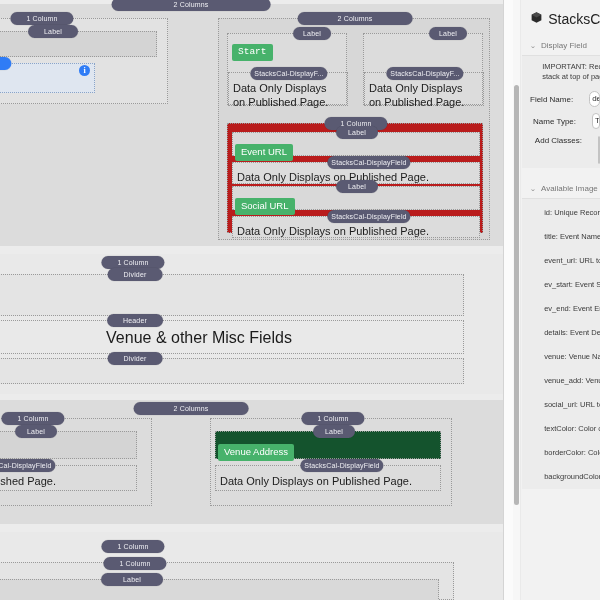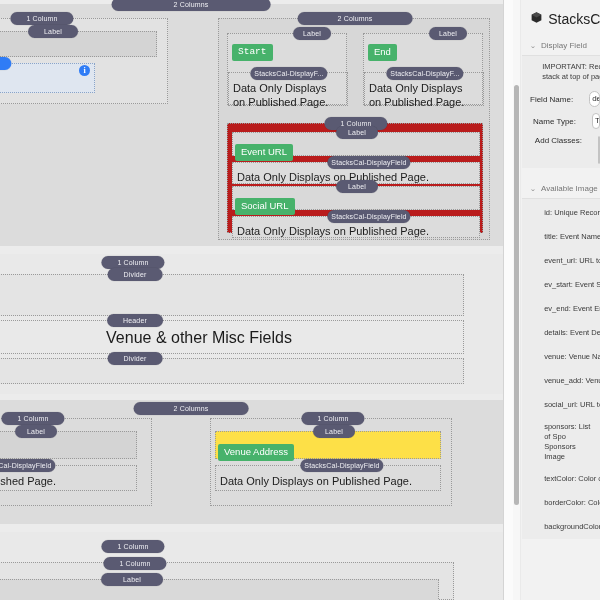--- a/index.html
+++ b/index.html
@@ -148,23 +148,20 @@
             </div>
             <div class="stack dotted" style="position:absolute;left:0;top:38px;width:120px;height:34px;">
               <div class="pill" style="left:60px;top:-6px;padding:0 4px;">StacksCal-DisplayF...</div>
               <div class="body-text" style="padding-top:8px;padding-bottom:0;">Data Only Displays</div>
               <div class="body-text" style="padding-top:0;">on Published Page.</div>
             </div>
           </div>
 
           <div class="stack dotted" style="position:absolute;left:144px;top:14px;width:120px;height:72px;background:#dcdcdc;">
             <div class="pill" style="left:84px;top:-7px;padding:0 10px;">Label</div>
-            <div style="padding:7px 0 0 4px;">
-              <span class="label-green">End</span>
-            </div>
             <div class="stack dotted" style="position:absolute;left:0;top:38px;width:120px;height:34px;">
               <div class="pill" style="left:60px;top:-6px;padding:0 4px;">StacksCal-DisplayF...</div>
               <div class="body-text" style="padding-top:8px;padding-bottom:0;">Data Only Displays</div>
               <div class="body-text" style="padding-top:0;">on Published Page.</div>
             </div>
           </div>
 
           <div class="stack dotted" style="position:absolute;left:8px;top:104px;width:256px;height:110px;background:#b91c1c;">
             <div class="pill" style="left:128px;top:-7px;">1 Column</div>
 
@@ -219,21 +216,21 @@
             <div class="pill" style="left:102px;top:-7px;padding:0 12px;">Label</div>
           </div>
           <div class="stack dotted" style="position:absolute;left:4px;top:46px;width:204px;height:26px;background:#dcdcdc;">
             <div class="pill" style="left:80px;top:-7px;padding:0 4px;">StacksCal-DisplayField</div>
             <div class="body-text" style="padding-top:8px;">lays on Published Page.</div>
           </div>
         </div>
 
         <div class="stack dotted" style="position:absolute;left:272px;top:18px;width:242px;height:88px;background:#dcdcdc;">
           <div class="pill" style="left:122px;top:-7px;">1 Column</div>
-          <div class="stack dotted" style="position:absolute;left:4px;top:12px;width:226px;height:28px;background:#fde047;">
+          <div class="stack dotted" style="position:absolute;left:4px;top:12px;width:226px;height:28px;background:#14532d;">
             <div class="pill" style="left:118px;top:-7px;padding:0 12px;">Label</div>
             <div style="padding:9px 0 0 2px;">
               <span class="label-green">Venue Address</span>
             </div>
           </div>
           <div class="stack dotted" style="position:absolute;left:4px;top:46px;width:226px;height:26px;background:#dcdcdc;">
             <div class="pill" style="left:126px;top:-7px;padding:0 4px;">StacksCal-DisplayField</div>
             <div class="body-text" style="padding-top:8px;">Data Only Displays on Published Page.</div>
           </div>
         </div>
@@ -306,22 +303,20 @@
       <div class="sect-body fields-list">
         <div class="field-item">id: Unique Record ID</div>
         <div class="field-item">title: Event Name/Tit</div>
         <div class="field-item">event_url: URL to de</div>
         <div class="field-item">ev_start: Event Start</div>
         <div class="field-item">ev_end: Event End D</div>
         <div class="field-item">details: Event Details</div>
         <div class="field-item">venue: Venue Name</div>
         <div class="field-item">venue_add: Venue A</div>
         <div class="field-item">social_url: URL to an</div>
-        <div class="field-item two" style="padding-top:5px;padding-bottom:5px;">sponsors: List of Spo
-Sponsors Image</div>
         <div class="field-item">textColor: Color of T</div>
         <div class="field-item">borderColor: Color o</div>
         <div class="field-item">backgroundColor: Cu</div>
       </div>
 
     </div>
   </div>
 
 </div>
 

